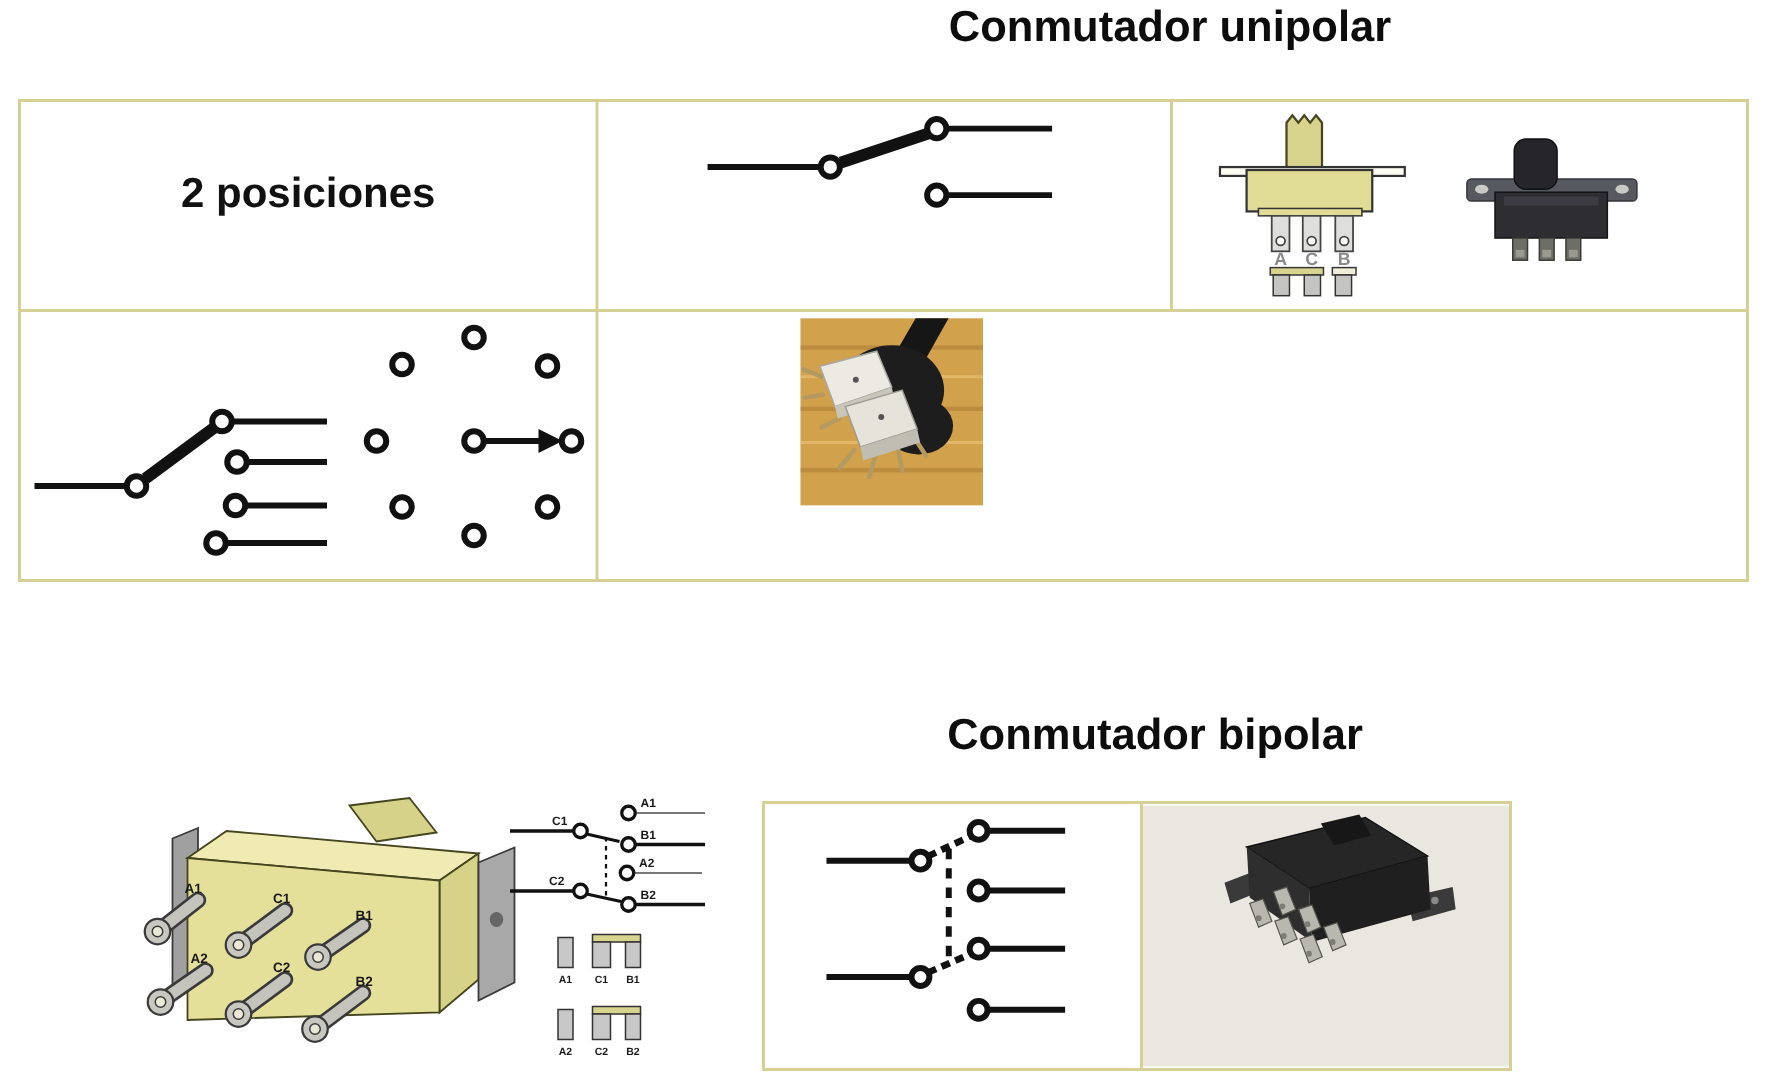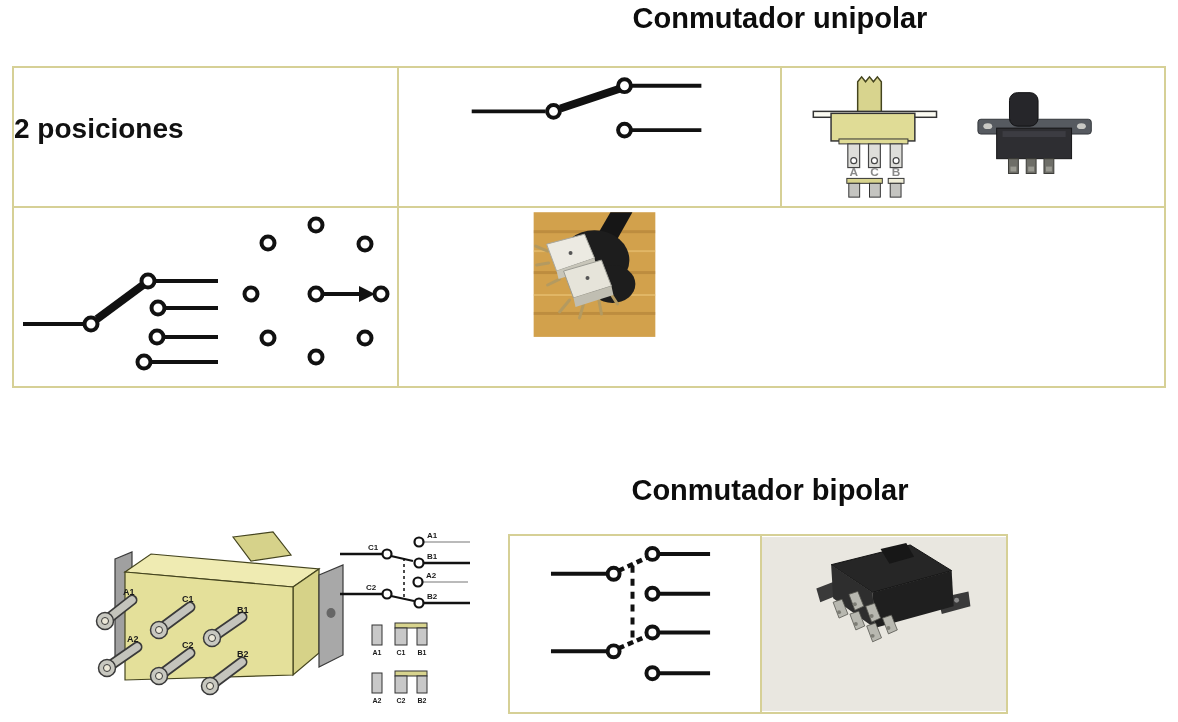--- a/index.html
+++ b/index.html
@@ -10,21 +10,21 @@
   .title-unipolar{left:400px;top:2px;width:760px;}
   .title-bipolar{left:400px;top:474px;width:740px;}
   .tbl{position:absolute;box-sizing:border-box;border:2px solid #d6d096;display:grid;background:#fff;}
   .tbl-unipolar{left:12px;top:66px;width:1154px;height:322px;
         grid-template-columns:385px 383px 1fr;grid-template-rows:140px 1fr;}
   .tbl-bipolar{left:508px;top:534px;width:500px;height:180px;
         grid-template-columns:252px 1fr;grid-template-rows:1fr;}
   .cell{box-sizing:border-box;position:relative;overflow:hidden;}
   .b-right{border-right:2px solid #d6d096;}
   .b-bottom{border-bottom:2px solid #d6d096;}
-  .rowlabel{display:flex;align-items:center;
+  .rowlabel{display:flex;align-items:center;justify-content:center;
             font-weight:bold;font-size:28px;padding-bottom:16px;}
   .cell svg{display:block;width:100%;height:100%;}
   .fig{position:absolute;}
   svg text{font-family:"Liberation Sans",sans-serif;}
 </style>
 </head>
 <body>
 
 <div class="page">
 

